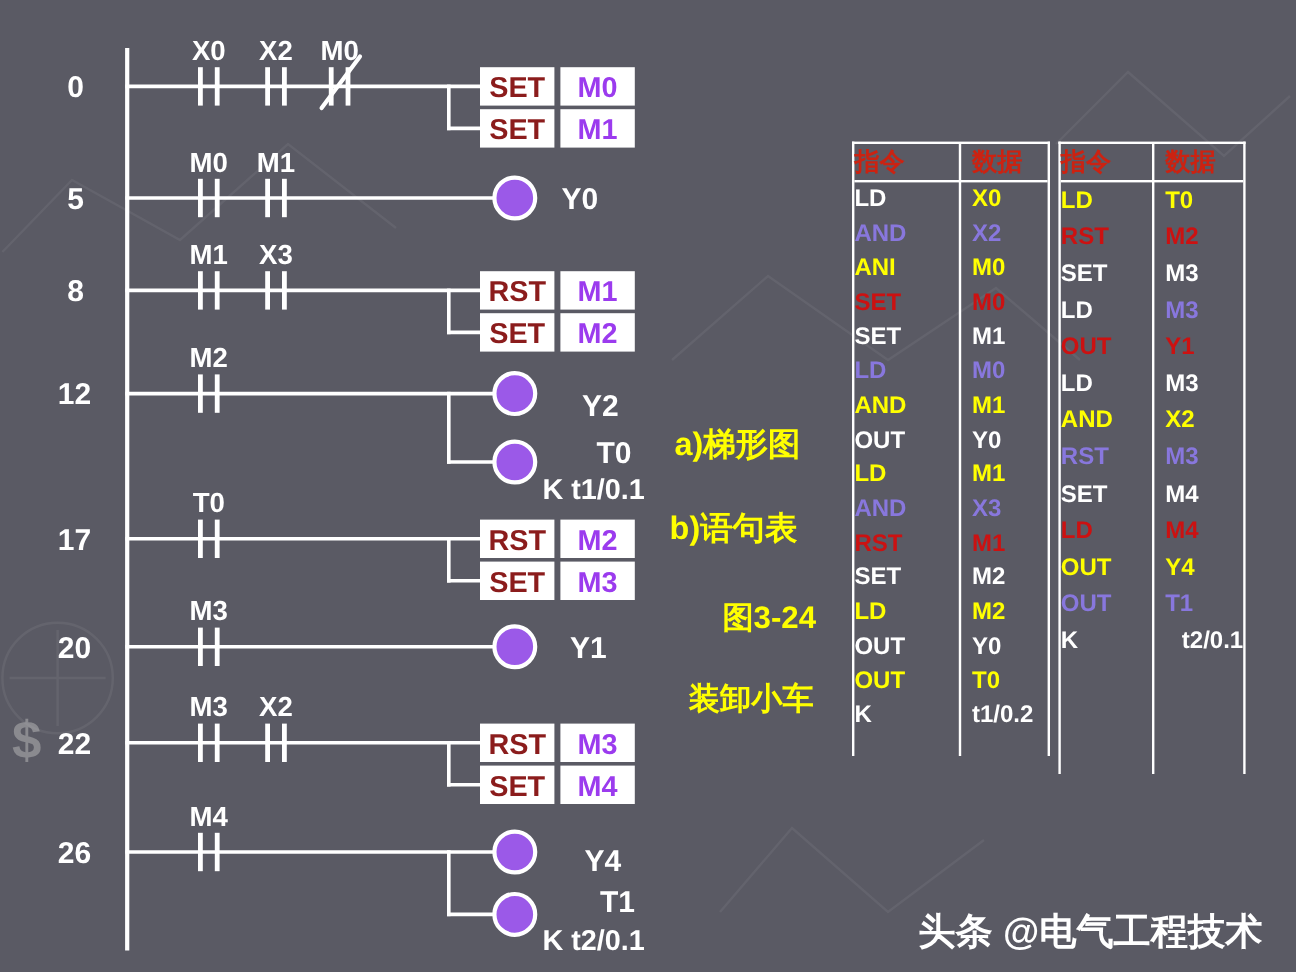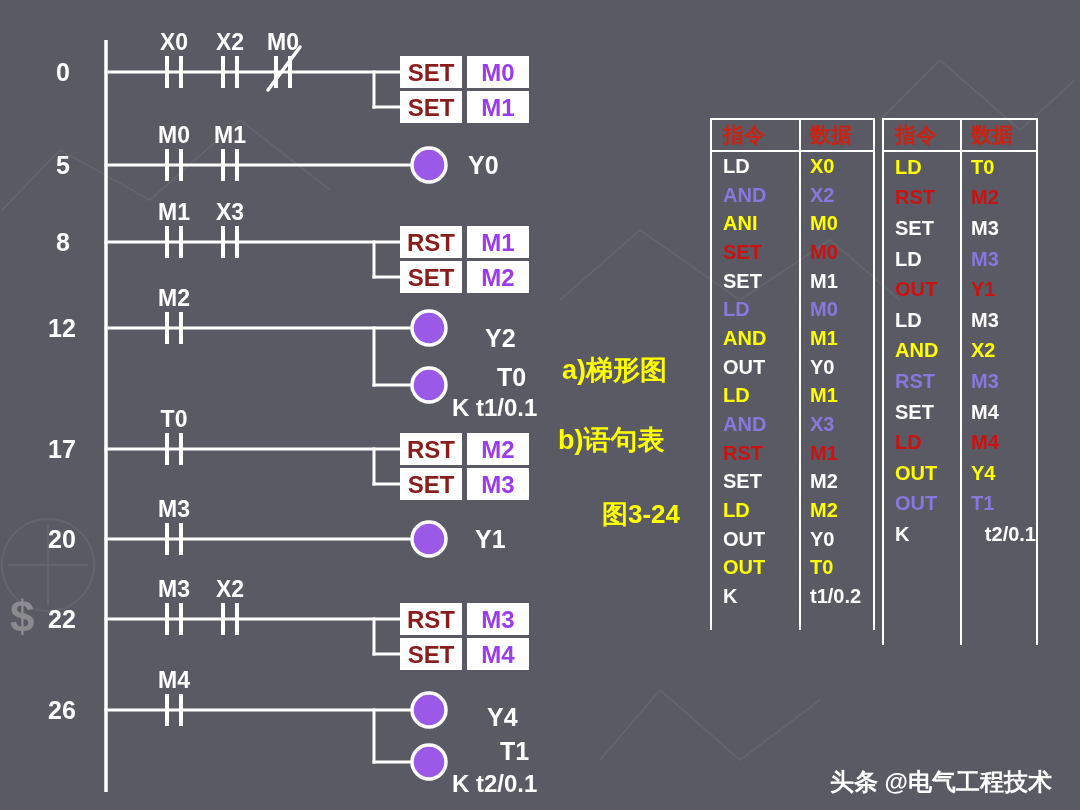--- a/index.html
+++ b/index.html
@@ -29,29 +29,29 @@
   .caption { position:absolute; color:#ffff00; font-weight:bold; white-space:nowrap; }
   .cap-big { font-size:27px; }
   .cap-fig { font-size:26px; }
 
   .stmt-table { position:absolute; border:2px solid #ffffff; border-bottom:none; }
   .col-divider { position:absolute; top:0; bottom:0; width:2px; background:#ffffff; }
   .stmt-header { display:flex; height:32px; align-items:center; border-bottom:2px solid #ffffff;
                  font-size:21px; font-weight:bold; color:#cc2211; }
   .trow { display:flex; align-items:center; font-size:20px; font-weight:bold; }
   .tcell { display:block; white-space:nowrap; }
-  .tcell.instr   { padding-left:11px; }
+  .tcell.instr   { }
   .tcell.operand { flex:1; padding-left:11px; }
   .t1 .tcell.instr { width:87px; }
   .t2 .tcell.instr { width:76px; }
   .t1 .trow { height:28.7px; }
   .t2 .trow { height:30.6px; }
 
   .watermark { position:absolute; right:28px; bottom:12px; color:#ffffff;
-               font-weight:bold; font-size:24px; white-space:nowrap; }
+               font-weight:bold; font-size:31px; white-space:nowrap; }
 </style>
 </head>
 <body>
 
 <div id="stage">
 
   <svg width="1080" height="810" viewBox="0 0 1080 810">
 
     <g class="decor">
       <circle cx="48" cy="565" r="46"></circle>
@@ -243,20 +243,21 @@
       <line class="wire" x1="374" y1="762" x2="412" y2="762"></line>
       <circle class="coil" cx="429" cy="762" r="17"></circle>
       <text class="coil-label" x="500" y="760">T1</text>
       <text class="timer-k" x="452" y="792">K t2/0.1</text>
     </g>
   </svg>
 
   <div class="caption cap-big" style="left:562px; top:352px;">a)梯形图</div>
   <div class="caption cap-big" style="left:558px; top:422px;">b)语句表</div>
   <div class="caption cap-fig" style="left:602px; top:497px;">图3-24</div>
+  <div class="caption cap-fig" style="left:574px; top:565px;">装卸小车</div>
 
   <div class="stmt-table t1" style="left:710px; top:118px; width:165px; height:512px;">
     <div class="col-divider" style="left:87px;"></div>
     <div class="stmt-header">
       <span class="tcell instr">指令</span>
       <span class="tcell operand">数据</span>
     </div>
     <div class="stmt-rows">
         <div class="trow">
           <span class="tcell instr" style="color: rgb(255, 255, 255);">LD</span>

